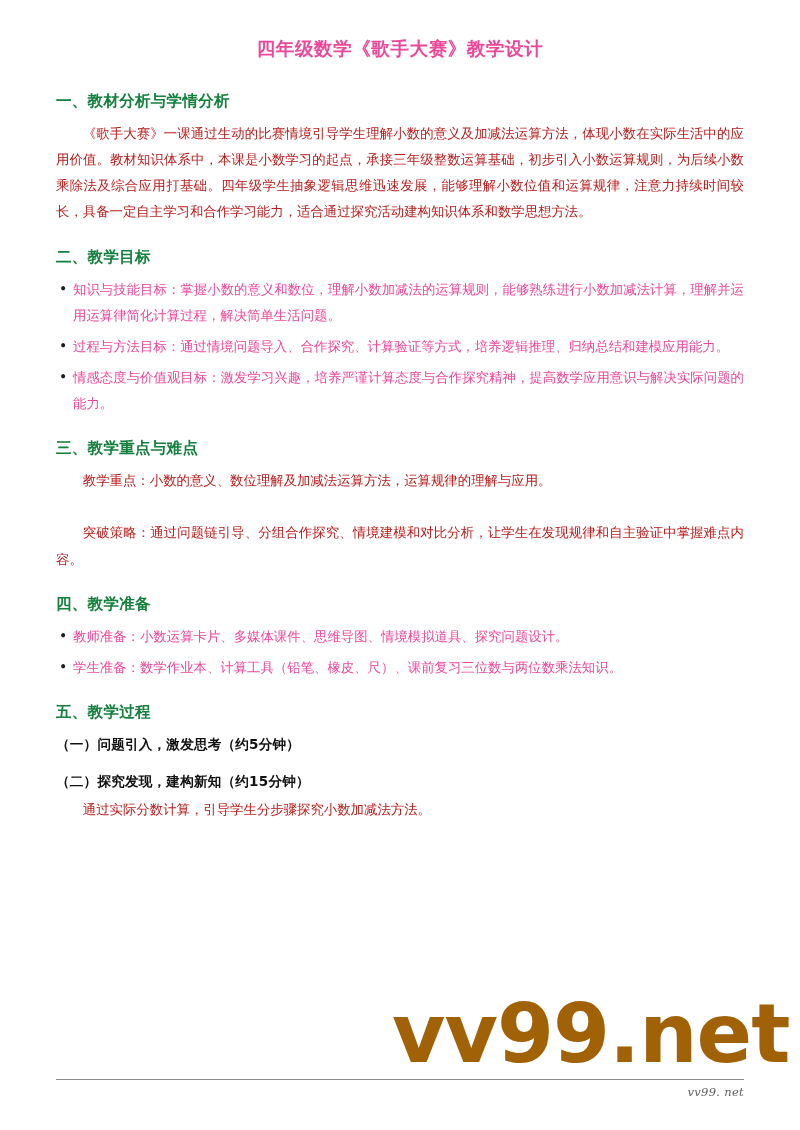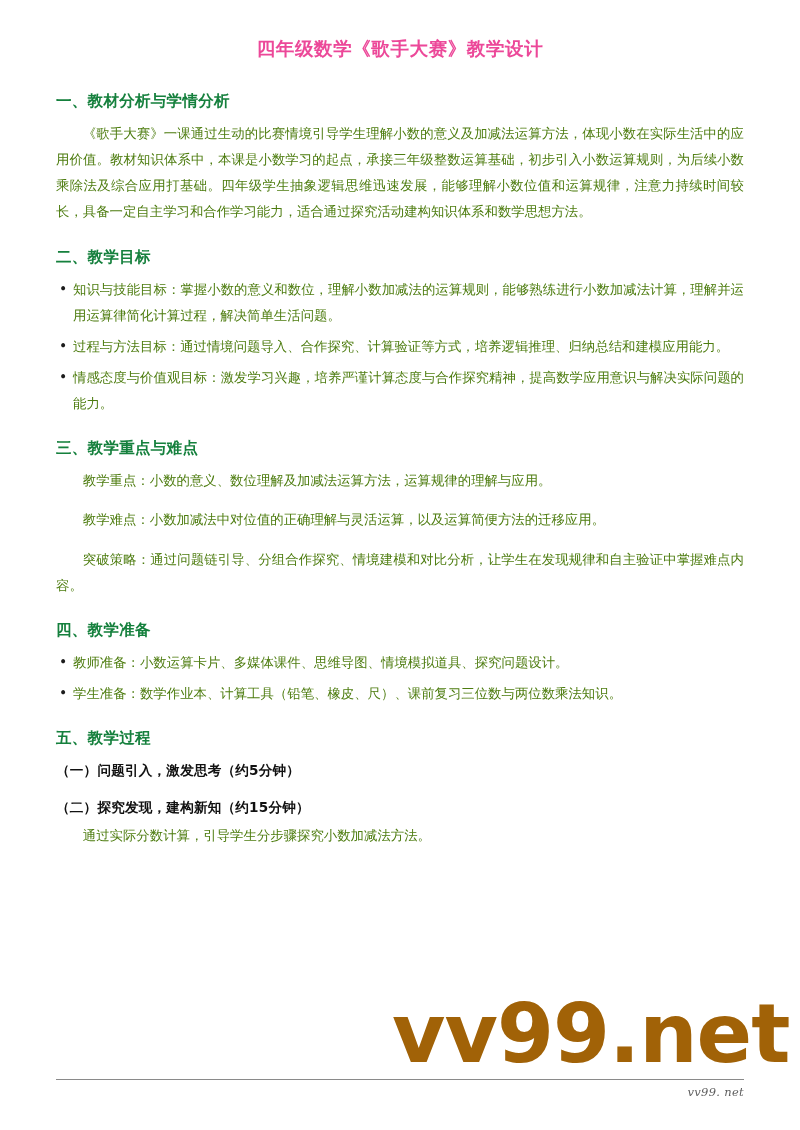--- a/index.html
+++ b/index.html
@@ -66,37 +66,37 @@
     color: #111;
     letter-spacing: 0.2px;
   }
   
   p.body-text {
     margin: 0;
     font-size: 13.4px;
     line-height: 1.95;
     text-align: justify;
     text-justify: inter-ideograph;
-    color: #4d7c0f;
+    color: #b91c1c;
   }
   p.indent { text-indent: 2em; }
   
   ul.bullets {
     margin: 0;
     padding: 0;
     list-style: none;
   }
   ul.bullets > li {
     position: relative;
     padding-left: 17px;
     font-size: 13.4px;
     line-height: 1.95;
     text-align: justify;
     text-justify: inter-ideograph;
-    color: #4d7c0f;
+    color: #ec4899;
   }
   ul.bullets > li::before {
     content: "•";
     position: absolute;
     left: 3px;
     top: -0.5px;
     font-size: 14px;
     color: #1c1c1c;
   }
   
@@ -160,21 +160,20 @@
       </ul>
     </div>
 
     <div class="sp-body-head"></div>
 
     <div>
       <div class="section-head">三、教学重点与难点</div>
       <div class="sp-head-body"></div>
       <p class="body-text indent">教学重点：小数的意义、数位理解及加减法运算方法，运算规律的理解与应用。</p>
       <div class="sp-para"></div>
-      <p class="body-text indent">教学难点：小数加减法中对位值的正确理解与灵活运算，以及运算简便方法的迁移应用。</p>
       <div class="sp-para"></div>
       <p class="body-text indent">突破策略：通过问题链引导、分组合作探究、情境建模和对比分析，让学生在发现规律和自主验证中掌握难点内容。</p>
     </div>
 
     <div class="sp-body-head"></div>
 
     <div>
       <div class="section-head">四、教学准备</div>
       <div class="sp-head-body"></div>
       <ul class="bullets">

